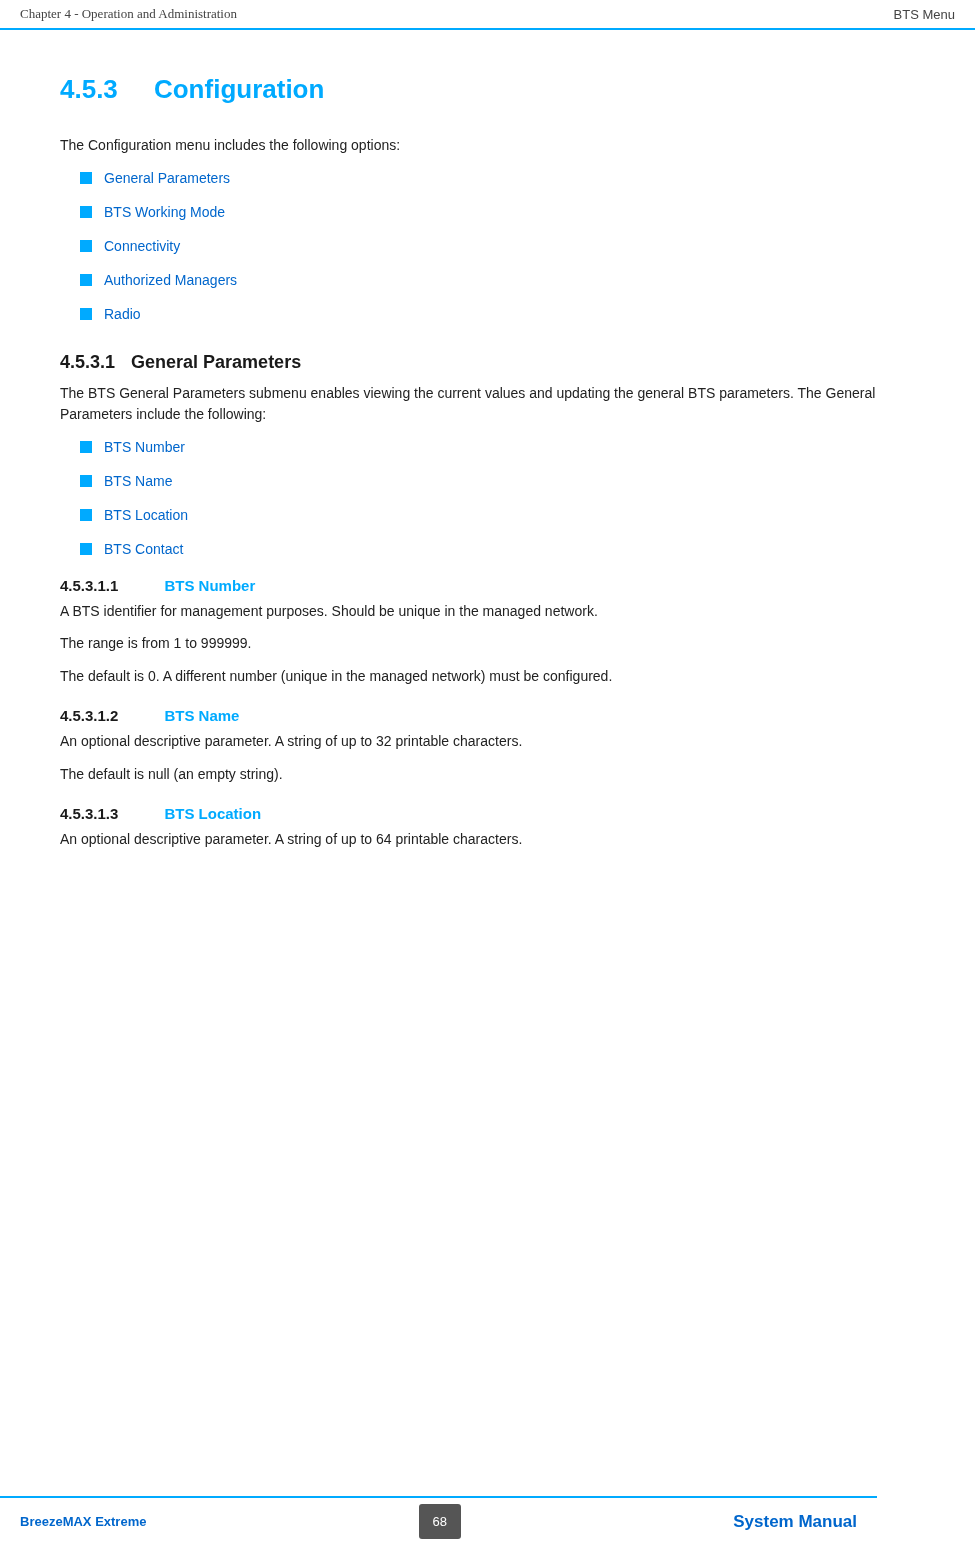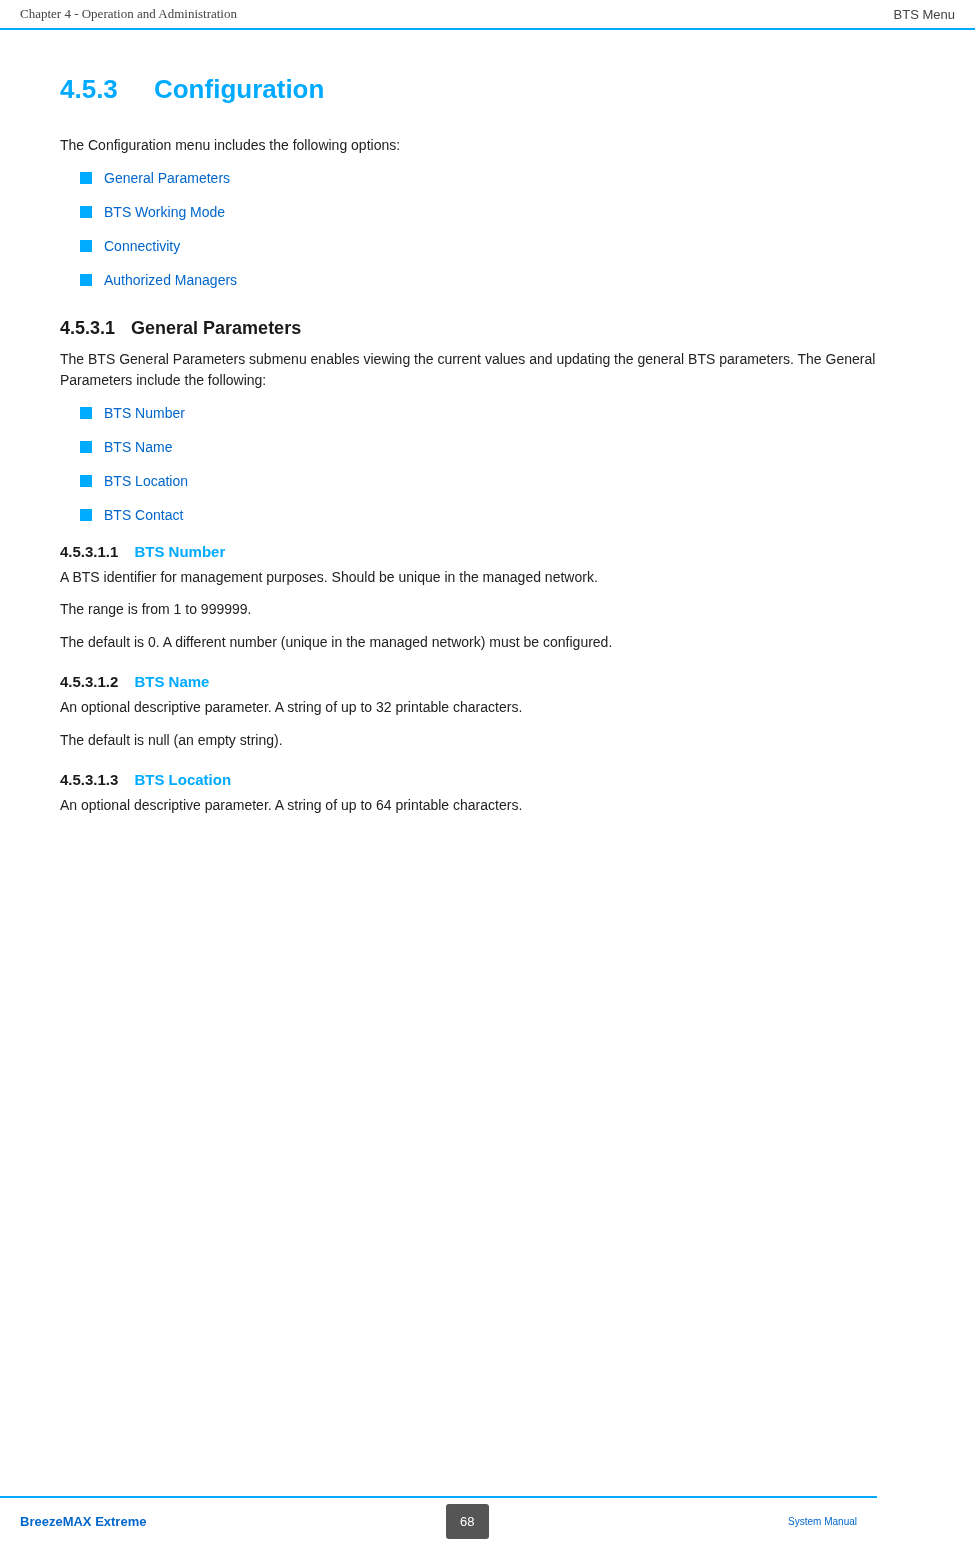--- a/index.html
+++ b/index.html
@@ -64,20 +64,21 @@
       font-size: 15px;
       font-weight: bold;
       color: #1a1a1a;
       margin-right: 16px;
     }
     .sub-subsection-header {
       display: flex;
       align-items: baseline;
       margin-top: 20px;
       margin-bottom: 6px;
+      gap: 30px;
     }
     .intro-text {
       font-size: 14px;
       color: #222;
       margin-bottom: 14px;
       line-height: 1.5;
     }
     .bullet-list {
       list-style: none;
       margin: 0 0 8px 20px;
@@ -124,23 +125,23 @@
       font-weight: bold;
     }
     .page-footer-center {
       font-size: 13px;
       color: #fff;
       background: #555;
       padding: 10px 14px;
       border-radius: 3px;
     }
     .page-footer-right {
-      font-size: 10px;
+      font-size: 17px;
       color: #0066cc;
-      font-weight: normal;
+      font-weight: bold;
     }
     .section-header-row {
       display: flex;
       align-items: baseline;
       margin-bottom: 14px;
       margin-top: 10px;
     }
     .subsection-header-row {
       display: flex;
       align-items: baseline;
@@ -178,20 +179,24 @@
       <a class="bullet-link">BTS Working Mode</a>
     </li>
     <li>
       <span class="bullet-square"></span>
       <a class="bullet-link">Connectivity</a>
     </li>
     <li>
       <span class="bullet-square"></span>
       <a class="bullet-link">Authorized Managers</a>
     </li>
+    <li>
+      <span class="bullet-square"></span>
+      <a class="bullet-link">Radio</a>
+    </li>
   </ul>
 
   <div class="subsection-header-row">
     <span class="subsection-num">4.5.3.1</span>
     <span class="subsection-title" style="margin-top:0;margin-bottom:0;">General Parameters</span>
   </div>
 
   <p class="intro-text">The BTS General Parameters submenu enables viewing the current values and updating the general BTS parameters. The General Parameters include the following:</p>
 
   <ul class="bullet-list">

